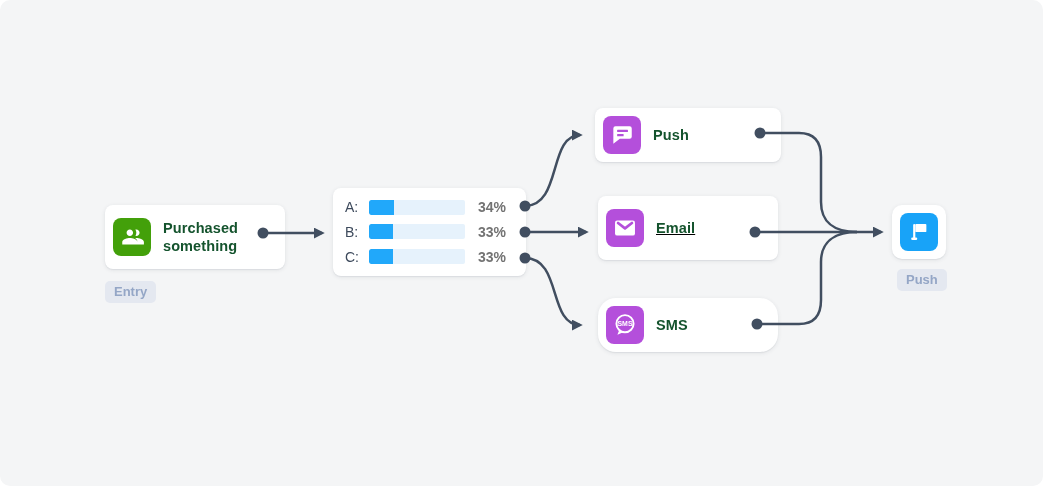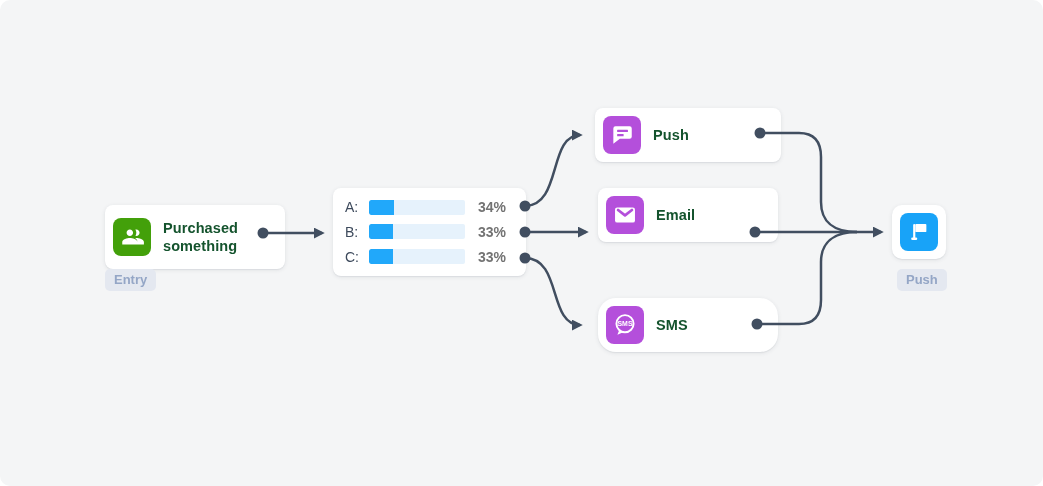--- a/index.html
+++ b/index.html
@@ -23,35 +23,35 @@
   .icon-purple{background:#b44fdb;}
   .icon-blue{background:#18a3f8;}
   .node-label{font-size:14.5px;font-weight:700;color:#14532d;line-height:1.25;letter-spacing:.1px;}
   .badge{
     position:absolute;z-index:2;background:#e4e8f0;color:#94a6c6;
     font-size:13px;font-weight:700;padding:3px 9px;border-radius:5px;line-height:1.2;
   }
   
   .entry-card{left:105px;top:205px;width:160px;height:64px;}
   .entry-card .node-label{width:92px;}
-  .entry-badge{left:105px;top:269px;}
+  .entry-badge{left:105px;top:281px;}
   
   .split-card{
     left:333px;top:188px;width:193px;height:88px;
     flex-direction:column;justify-content:space-around;align-items:stretch;
     padding:7px 20px 7px 12px;box-sizing:border-box;
   }
   .split-row{display:flex;align-items:center;gap:7px;}
   .split-label{font-size:14px;font-weight:400;color:#3d4a5c;width:17px;flex:0 0 auto;}
   .bar-track{flex:1 1 auto;height:15px;background:#e6f2fc;border-radius:2px;overflow:hidden;}
   .bar-fill{height:100%;background:#21a8fa;border-radius:2px 0 0 2px;}
   .split-pct{font-size:14px;font-weight:700;color:#737373;width:34px;text-align:right;flex:0 0 auto;}
   
   .push-card{left:595px;top:108px;width:166px;height:54px;}
-  .email-card{left:598px;top:188px;width:160px;height:54px;}
+  .email-card{left:598px;top:196px;width:160px;height:64px;text-decoration:underline;}
   .sms-card{left:598px;top:298px;width:160px;height:54px;border-radius:18px;}
   
   .exit-card{left:892px;top:205px;width:54px;height:54px;justify-content:center;border-radius:10px;}
   .exit-badge{left:897px;top:269px;}
 </style>
 </head>
 <body>
 
 <div class="canvas">
 

